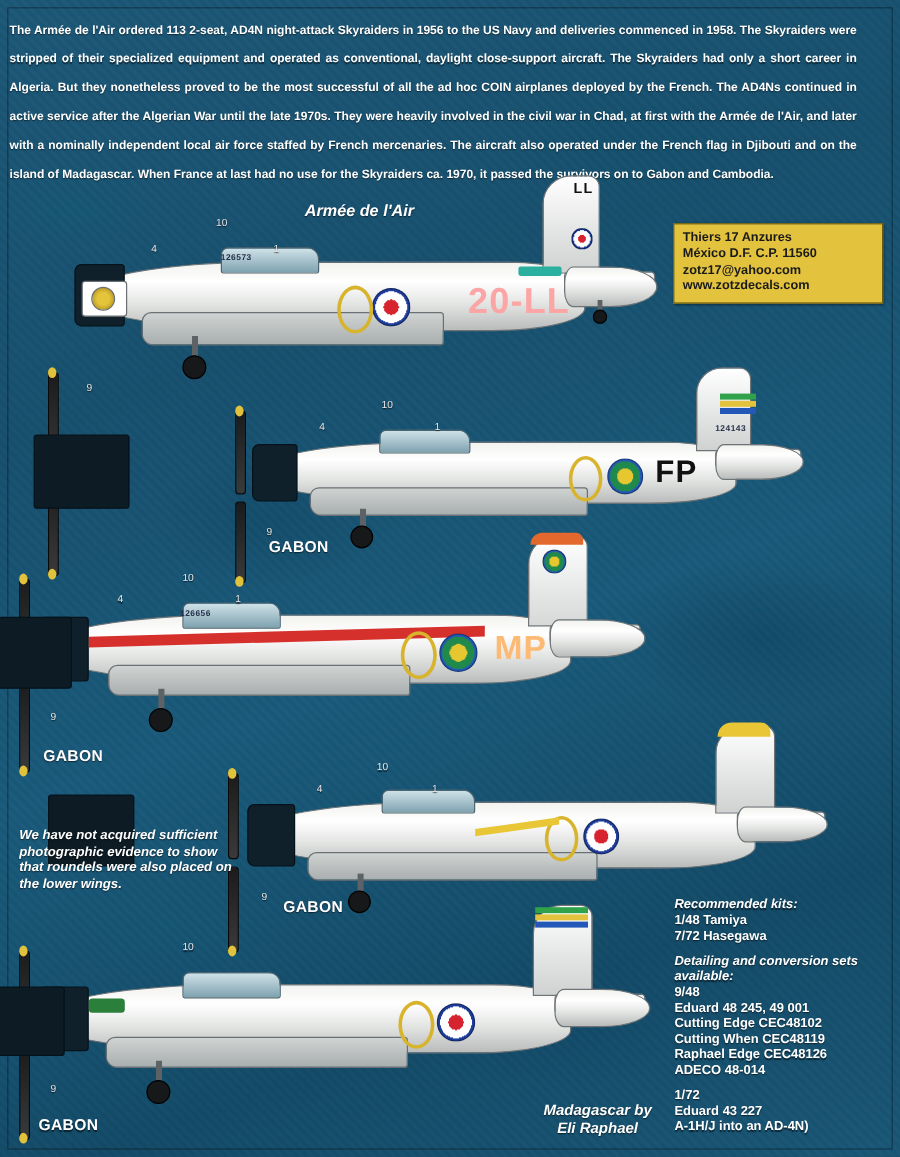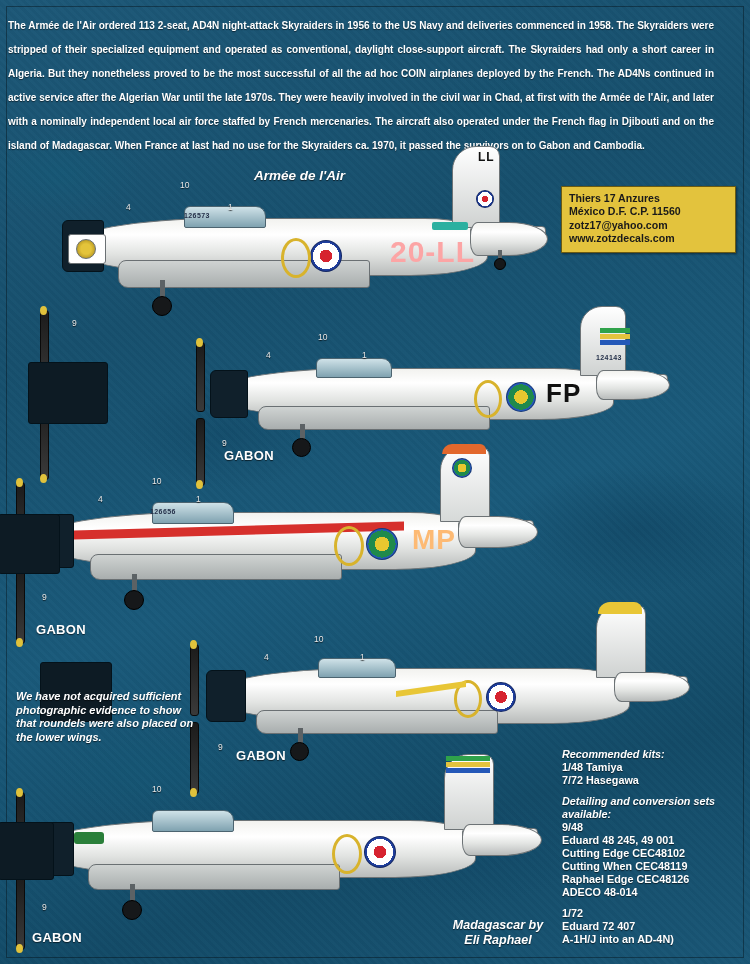--- a/index.html
+++ b/index.html
@@ -308,15 +308,15 @@
   <div class="hd">Detailing and conversion sets</div>
   <div class="hd">available:</div>
   <div>9/48</div>
   <div>Eduard 48 245, 49 001</div>
   <div>Cutting Edge CEC48102</div>
   <div>Cutting When CEC48119</div>
   <div>Raphael Edge CEC48126</div>
   <div>ADECO 48-014</div>
   <span class="sp"></span>
   <div>1/72</div>
-  <div>Eduard 72 407</div>
+  <div>Eduard 43 227</div>
   <div>A-1H/J into an AD-4N)</div>
 </div>
 
 </body></html>

